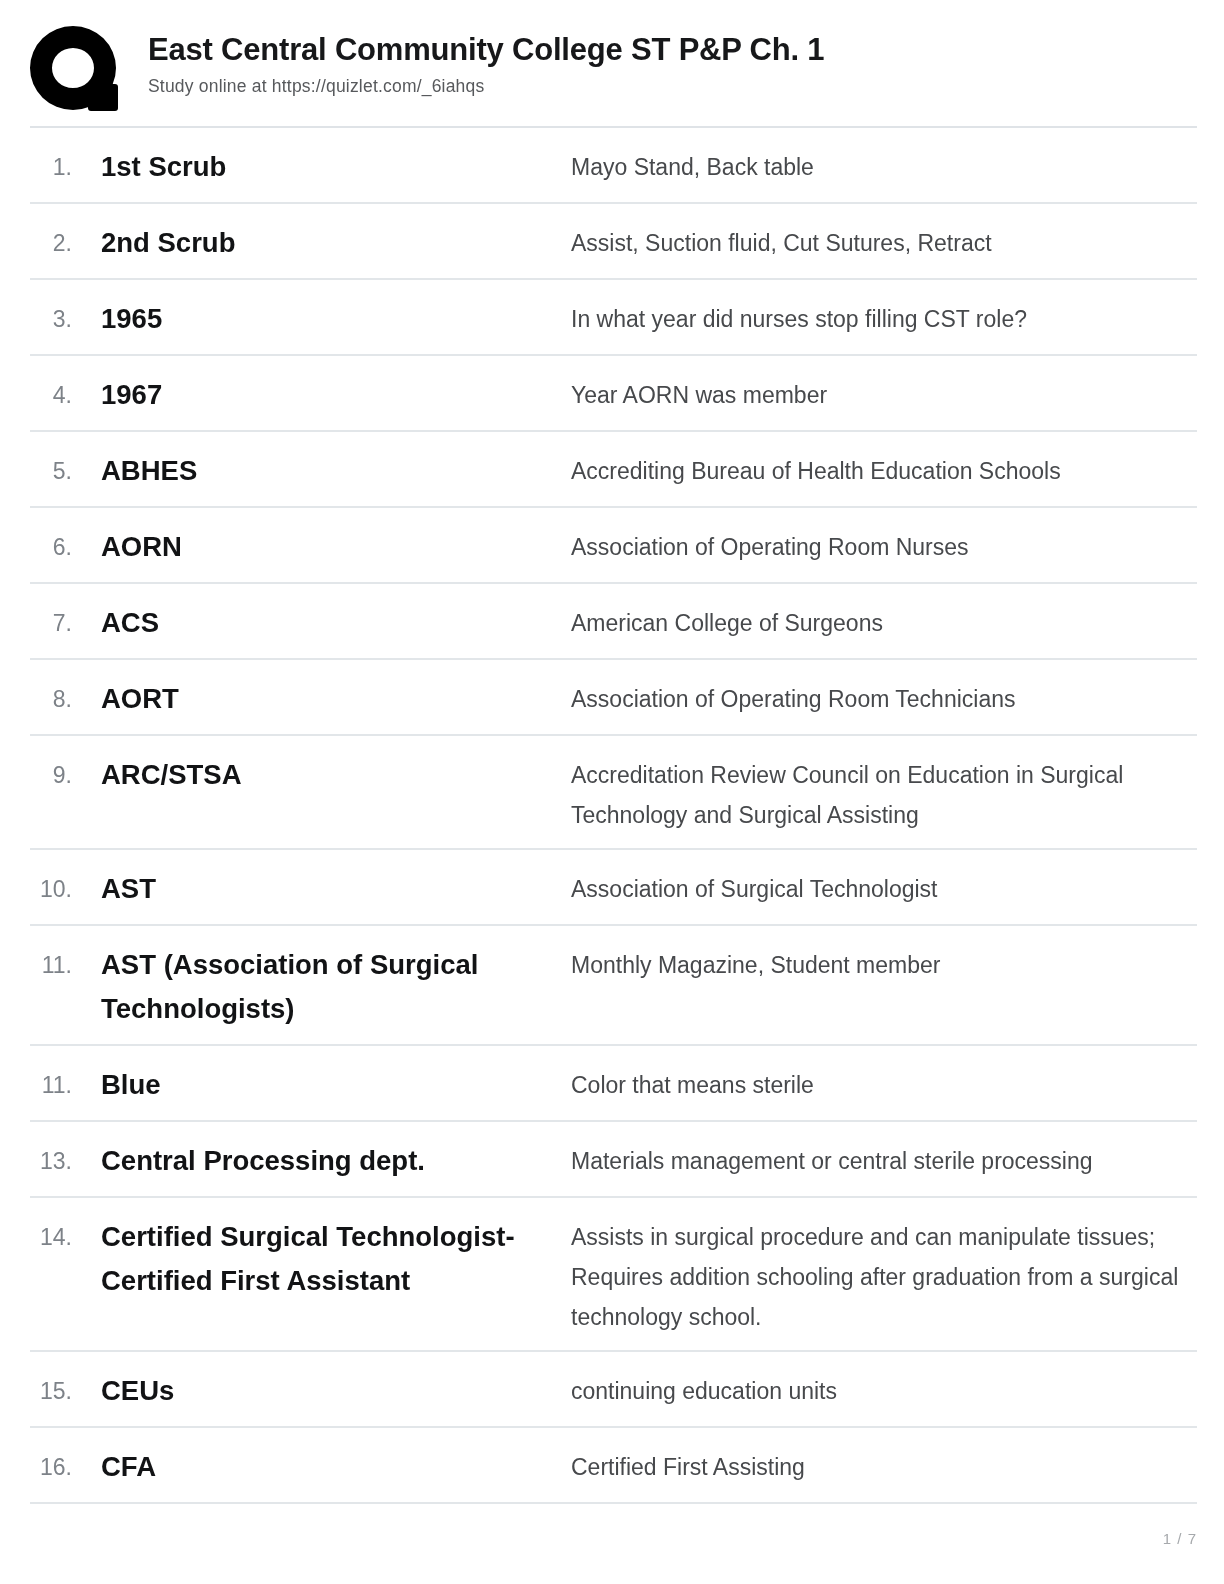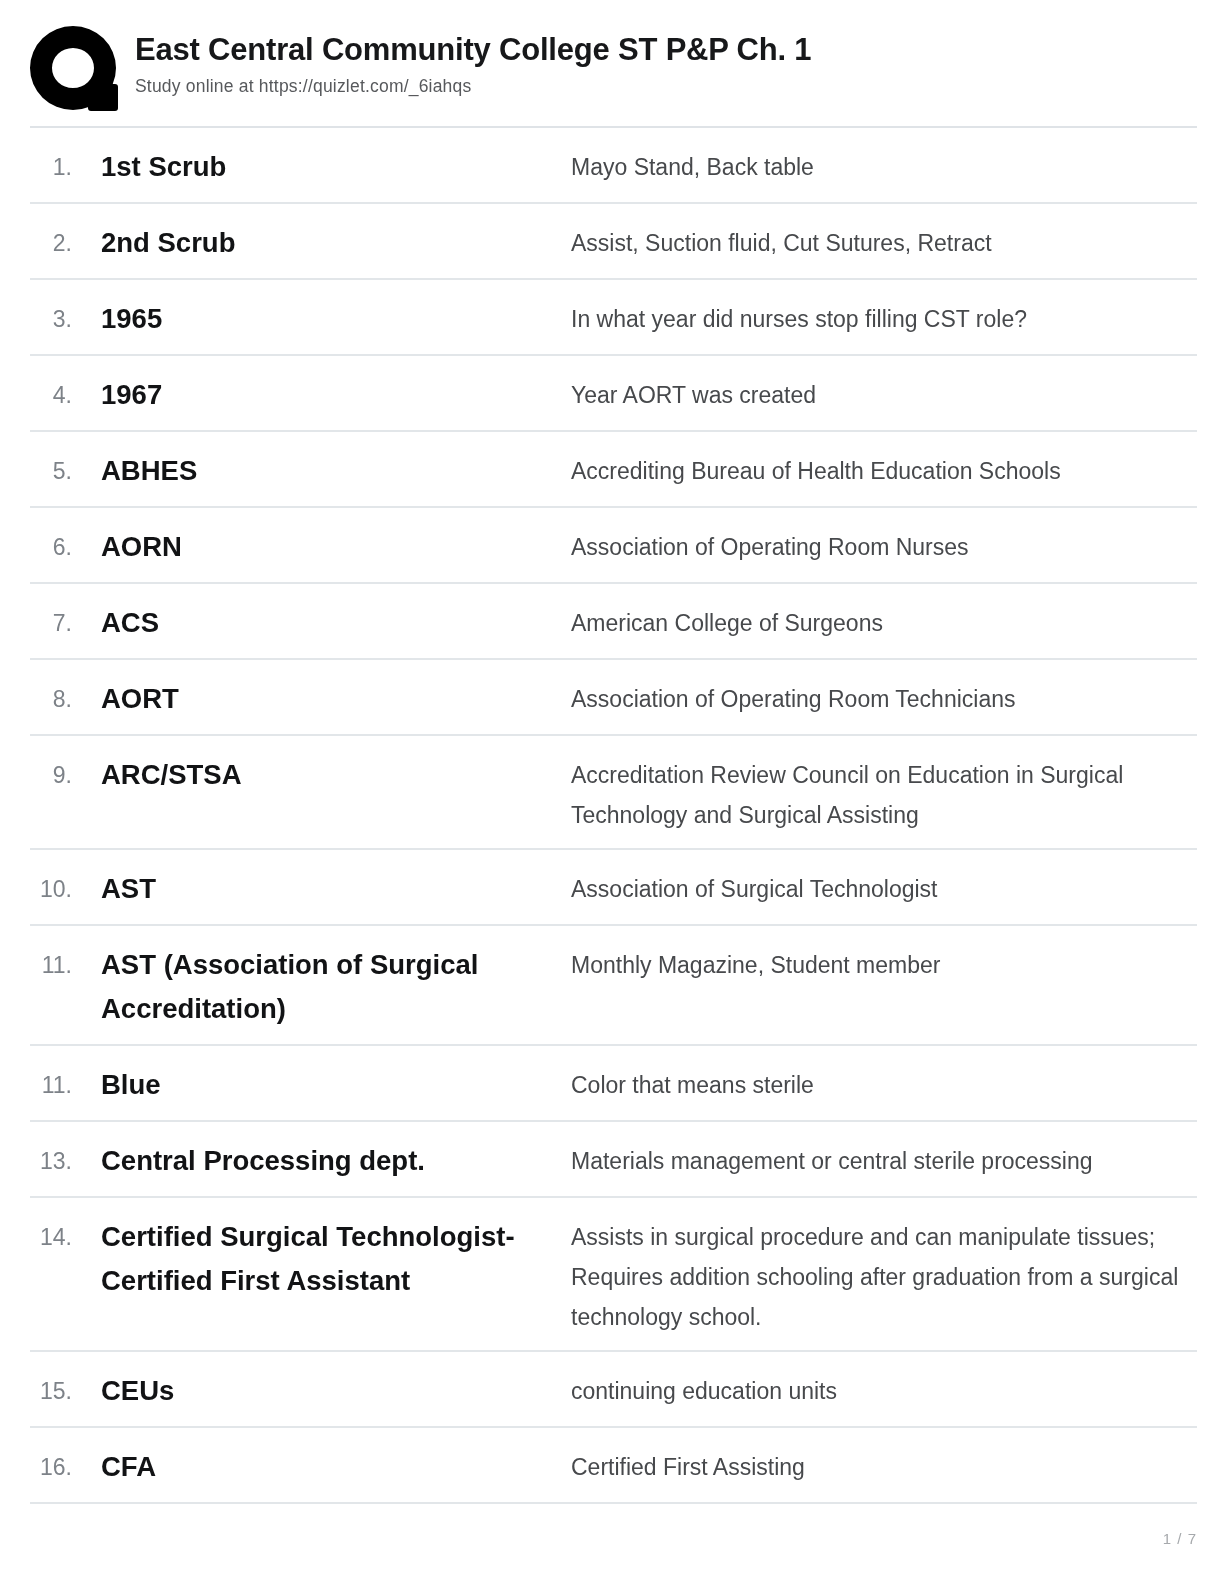--- a/index.html
+++ b/index.html
@@ -17,21 +17,21 @@
   }
   .page {
     padding: 26px 27px 0 30px;
     box-sizing: border-box;
   }
 
   
   .header {
     display: flex;
     align-items: flex-start;
-    gap: 16px;
+    gap: 29px;
     padding-bottom: 14px;
     border-bottom: 2px solid #dfe3e7;
   }
   .logo-q {
     position: relative;
     width: 89px;
     height: 86px;
     flex-shrink: 0;
   }
   .logo-ring {
@@ -145,21 +145,21 @@
 
   <div class="card-row">
     <div class="card-num">3.</div>
     <div class="card-term">1965</div>
     <div class="card-def">In what year did nurses stop filling CST role?</div>
   </div>
 
   <div class="card-row">
     <div class="card-num">4.</div>
     <div class="card-term">1967</div>
-    <div class="card-def">Year AORT was created</div>
+    <div class="card-def">Year AORN was member</div>
   </div>
 
   <div class="card-row">
     <div class="card-num">5.</div>
     <div class="card-term">ABHES</div>
     <div class="card-def">Accrediting Bureau of Health Education Schools</div>
   </div>
 
   <div class="card-row">
     <div class="card-num">6.</div>
@@ -186,21 +186,21 @@
   </div>
 
   <div class="card-row">
     <div class="card-num">10.</div>
     <div class="card-term">AST</div>
     <div class="card-def">Association of Surgical Technologist</div>
   </div>
 
   <div class="card-row">
     <div class="card-num">11.</div>
-    <div class="card-term">AST (Association of Surgical Accreditation)</div>
+    <div class="card-term">AST (Association of Surgical Technologists)</div>
     <div class="card-def">Monthly Magazine, Student member</div>
   </div>
 
   <div class="card-row">
     <div class="card-num">11.</div>
     <div class="card-term">Blue</div>
     <div class="card-def">Color that means sterile</div>
   </div>
 
   <div class="card-row">

